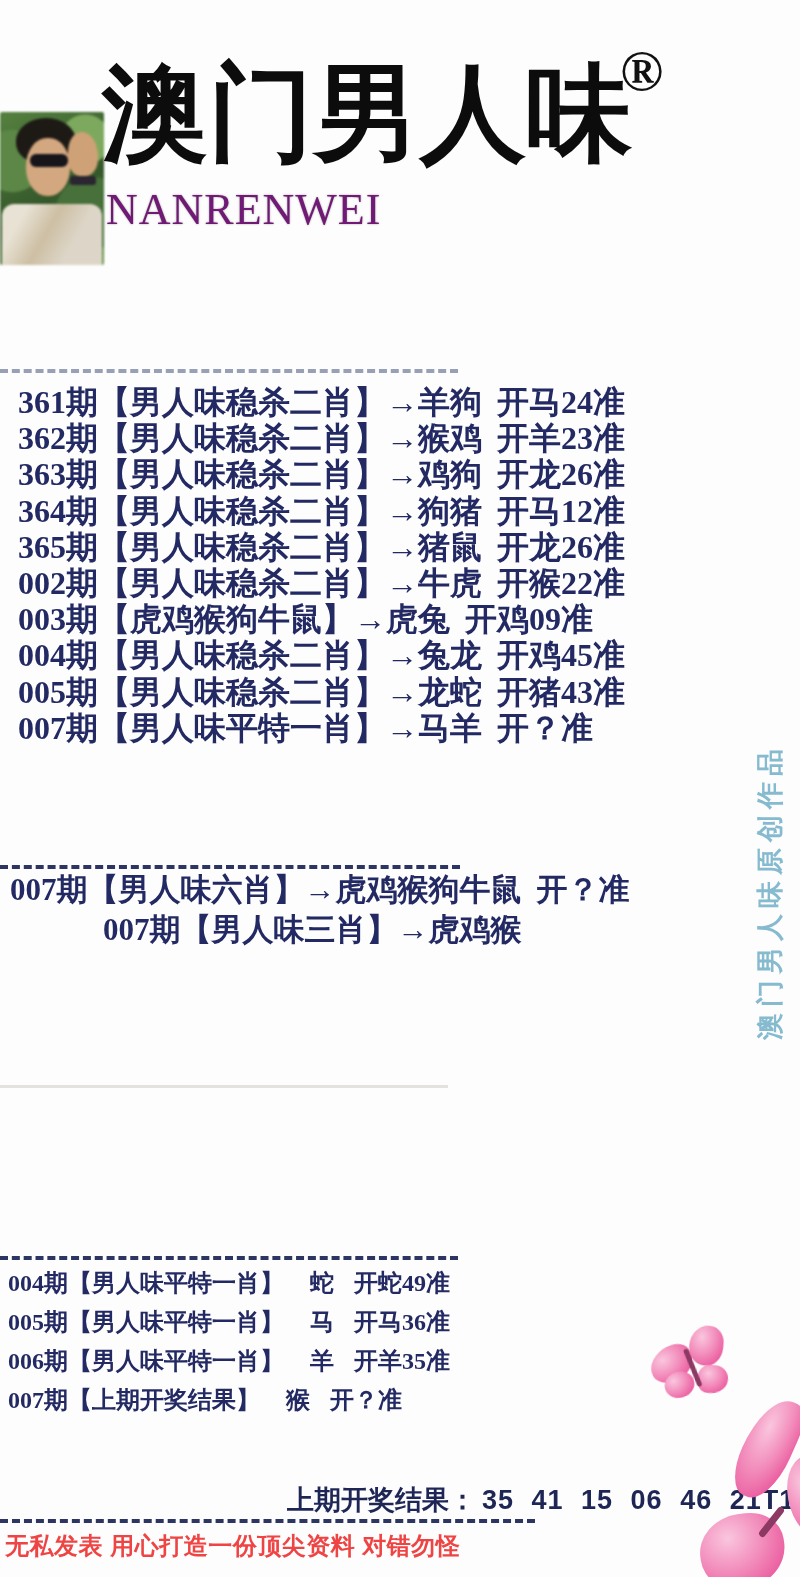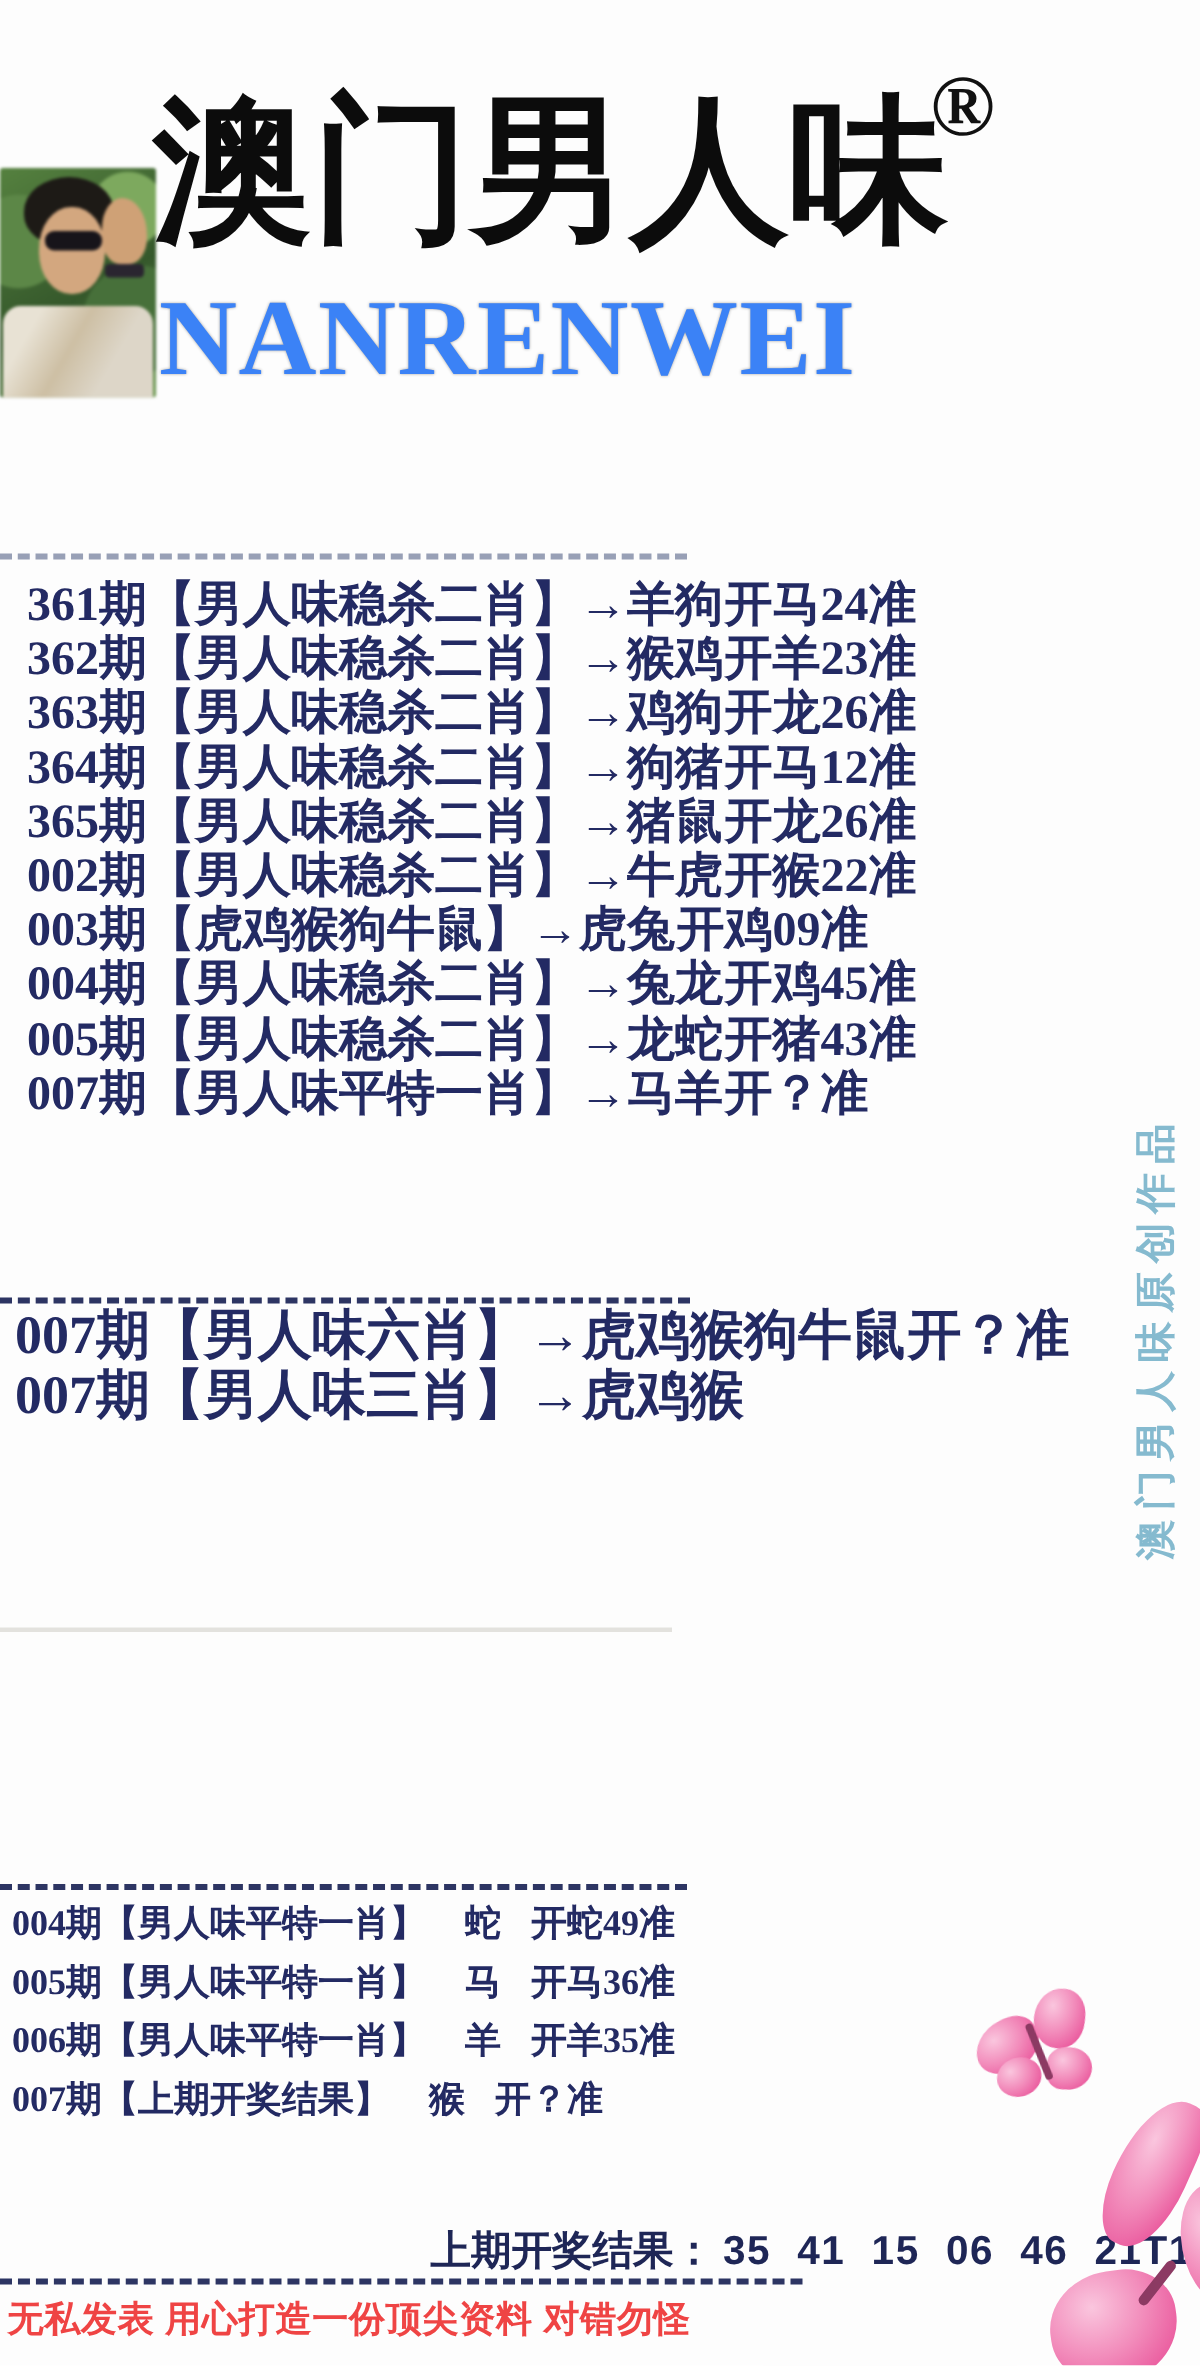--- a/index.html
+++ b/index.html
@@ -31,22 +31,22 @@
 
   .title {
     position: absolute; left: 102px; top: 30px; height: 170px; line-height: 170px;
     font-size: 106px; font-weight: 700; color: #0c0c0c; white-space: nowrap;
   }
   .regmark {
     position: absolute; left: 620px; top: 36px; font-size: 58px; font-weight: 700; color: #111;
     line-height: 70px;
   }
   .subtitle {
-    position: absolute; left: 106px; top: 184px; font-size: 72px; font-weight: 700;
-    color: #3b82f6; letter-spacing: 1px; text-shadow: 0 0 2px rgba(40,40,40,.45);
+    position: absolute; left: 106px; top: 184px; font-size: 44px; font-weight: 400;
+    color: #701a75; letter-spacing: 1px; text-shadow: 0 0 2px rgba(40,40,40,.45);
     white-space: nowrap;
   }
 
   
   .origin-label {
     position: absolute; left: 5px; top: 312px; font-size: 32px; font-weight: 700;
     color: #2b3a94; font-family: "Liberation Sans", "DejaVu Sans", sans-serif;
     white-space: nowrap;
   }
 
@@ -55,24 +55,24 @@
   .sep1 { left: 0; top: 369px;  width: 458px; border-top-color: #98a0b6; }
   .sep2 { left: 0; top: 865px;  width: 460px; }
   .sep3 { left: 0; top: 1256px; width: 458px; }
   .sep4 { left: 0; top: 1519px; width: 535px; }
   .faint-line { position: absolute; left: 0; top: 1085px; width: 448px; height: 3px;
                 background: rgba(168,166,152,.30); }
 
   
   .list { position: absolute; color: #232a63; font-weight: 700; }
   .list .row { white-space: nowrap; }
-  .list .result { margin-left: 1px; }
+  .list .result { margin-left: 15px; }
   .list1 { left: 18px; top: 384px; font-size: 32px; }
   .list1 .row { height: 36.2px; line-height: 36.2px; }
-  .list2 { left: 10px; top: 870px; font-size: 36px; }
+  .list2 { left: 10px; top: 870px; font-size: 31px; text-align: center; }
   .list2 .row { height: 40px; line-height: 40px; }
   .list3 { left: 8px; top: 1264px; font-size: 24px; }
   .list3 .row { height: 39px; line-height: 39px; }
   .list3 .pick { margin-left: 26px; }
   .list3 .result { margin-left: 20px; }
 
   
   .side-note {
     position: absolute; left: 752px; top: 1040px;
     transform-origin: 0 0; transform: rotate(-90deg);

